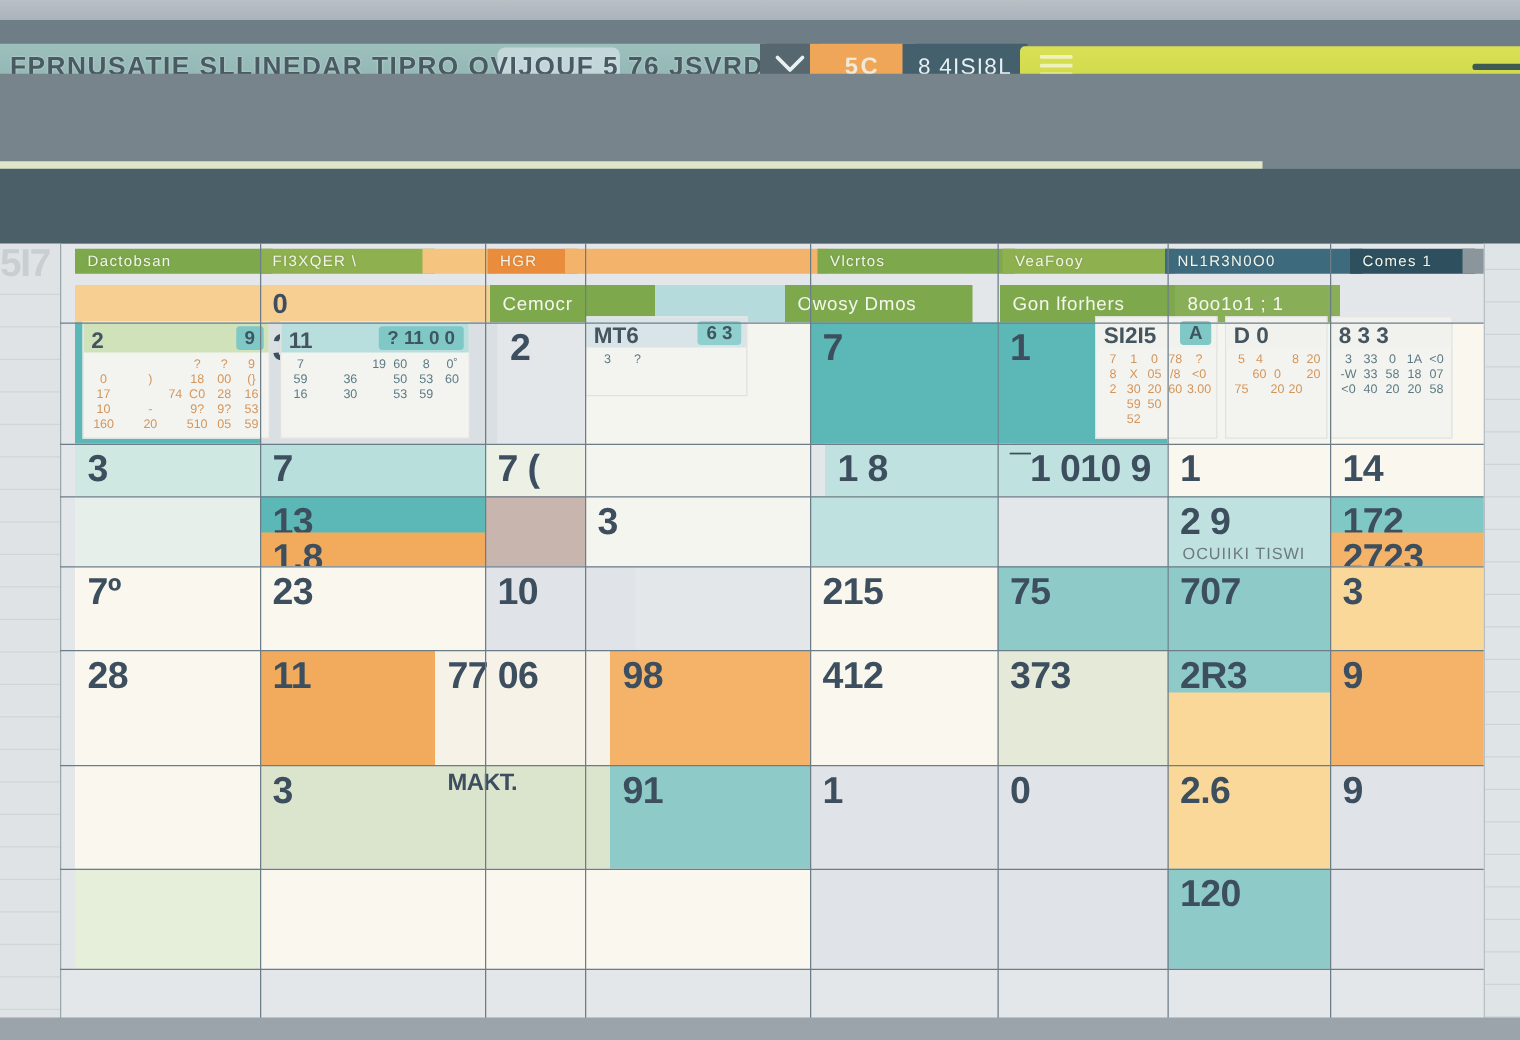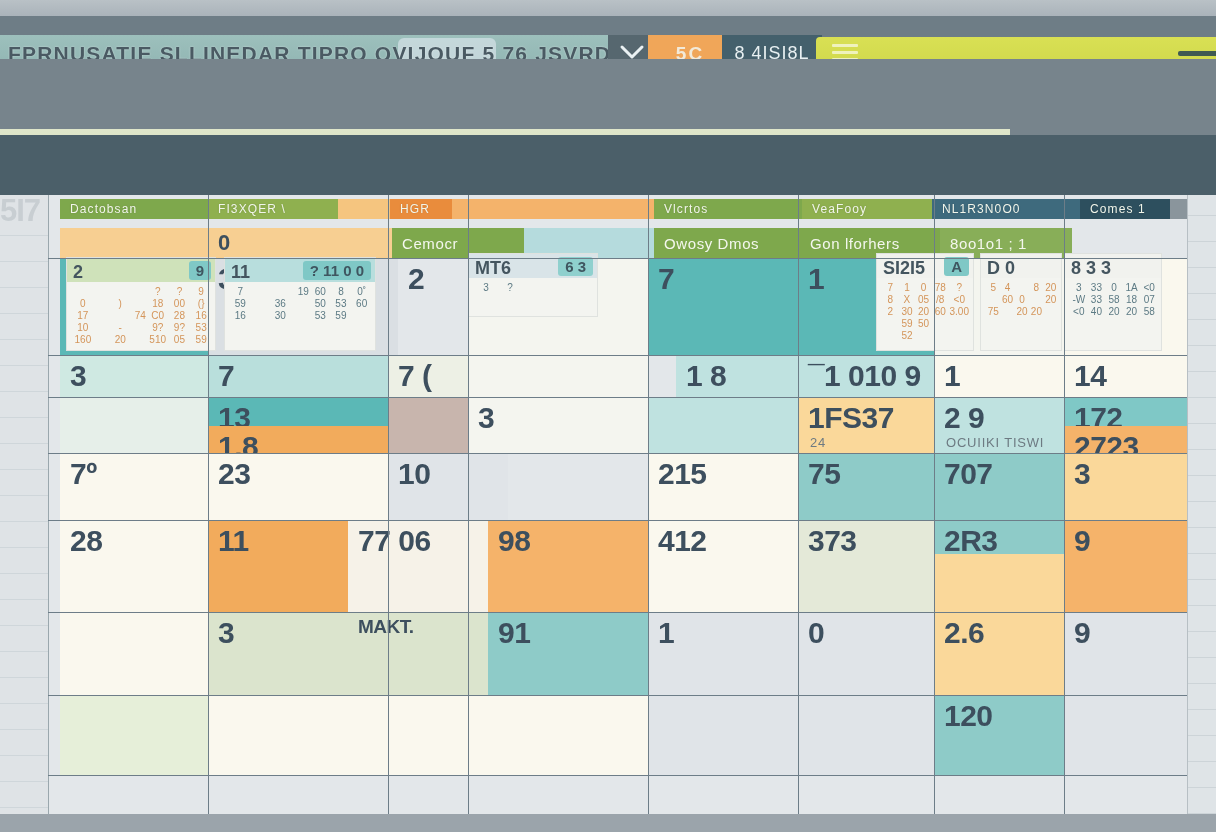--- a/index.html
+++ b/index.html
@@ -374,21 +374,21 @@
         <div class="hdrtab" style="left: 404px; width: 200px; background: rgb(244, 179, 107);"></div>
         <div class="hdrtab" style="left: 606px; width: 148px; background: rgb(126, 168, 76);">Vlcrtos</div>
         <div class="hdrtab" style="left: 754px; width: 128px; background: rgb(143, 176, 79);">VeaFooy</div>
         <div class="hdrtab" style="left: 884px; width: 148px; background: rgb(62, 106, 125);">NL1R3N0O0</div>
         <div class="hdrtab" style="left: 1032px; width: 90px; background: rgb(45, 79, 94);">Comes 1</div>
         <div class="hdrtab" style="left: 1122px; width: 46px; background: rgb(138, 149, 156);"></div>
         <div class="hdrtab2" style="left: 12px; width: 148px; background: rgb(247, 207, 146);"></div>
         <div class="hdrtab2" style="left: 160px; width: 180px; background: rgb(247, 207, 146); color: rgb(61, 79, 94); font-size: 22px; font-weight: 600;">0</div>
         <div class="hdrtab2" style="left: 344px; width: 130px; background: rgb(126, 168, 76);">Cemocr</div>
         <div class="hdrtab2" style="left: 476px; width: 120px; background: rgb(181, 219, 221);"></div>
-        <div class="hdrtab2" style="left: 606px; width: 140px; background: rgb(126, 168, 76);">Owosy Dmos</div>
+        <div class="hdrtab2" style="left: 580px; width: 140px; background: rgb(126, 168, 76);">Owosy Dmos</div>
         <div class="hdrtab2" style="left: 752px; width: 136px; background: rgb(126, 168, 76);">Gon lforhers</div>
         <div class="hdrtab2" style="left: 892px; width: 122px; background: rgb(136, 174, 88);">8oo1o1   ; 1</div>
         <div class="cell" style="left: 12px; width: 148px; top: 63px; height: 97px; background: rgb(91, 184, 182);">
           <div class="cellnum">3ß</div>
         </div>
         <div class="cell" style="left: 160px; width: 190px; top: 63px; height: 97px; background: rgb(218, 223, 227);">
           <div class="cellnum">3</div>
         </div>
         <div class="cell" style="left: 350px; width: 70px; top: 63px; height: 97px; background: rgb(227, 231, 234);">
           <div class="cellnum">2</div>
@@ -409,21 +409,21 @@
         <div class="cell" style="left: 12px; width: 148px; top: 160px; height: 42px; background: rgb(207, 233, 226);">
           <div class="cellnum">3</div>
         </div>
         <div class="cell" style="left: 160px; width: 180px; top: 160px; height: 42px; background: rgb(185, 223, 220);">
           <div class="cellnum">7</div>
         </div>
         <div class="cell" style="left: 340px; width: 80px; top: 160px; height: 42px; background: rgb(237, 240, 229);">
           <div class="cellnum">7 (</div>
         </div>
         <div class="cell" style="left: 420px; width: 180px; top: 160px; height: 42px; background: rgb(244, 245, 239);"></div>
-        <div class="cell" style="left: 628px; width: 150px; top: 160px; height: 42px; background: rgb(191, 226, 224);">
+        <div class="cell" style="left: 612px; width: 150px; top: 160px; height: 42px; background: rgb(191, 226, 224);">
           <div class="cellnum">1 8</div>
         </div>
         <div class="cell" style="left: 750px; width: 136px; top: 160px; height: 42px; background: rgb(191, 226, 224);">
           <div class="cellnum">¯1 010  9</div>
         </div>
         <div class="cell" style="left: 886px; width: 130px; top: 160px; height: 42px; background: rgb(250, 248, 238);">
           <div class="cellnum">1</div>
         </div>
         <div class="cell" style="left: 1016px; width: 124px; top: 160px; height: 42px; background: rgb(250, 248, 238);">
           <div class="cellnum">14</div>
@@ -434,24 +434,20 @@
           <div class="cellsub" style="top: 38px;">90(B.</div>
         </div>
         <div class="cell" style="left: 160px; width: 180px; top: 231px; height: 27px; background: rgb(242, 171, 92);">
           <div class="cellnum">1.8</div>
         </div>
         <div class="cell" style="left: 340px; width: 80px; top: 202px; height: 56px; background: rgb(200, 181, 173);"></div>
         <div class="cell" style="left: 420px; width: 180px; top: 202px; height: 56px; background: rgb(244, 245, 239);">
           <div class="cellnum">3</div>
         </div>
         <div class="cell" style="left: 600px; width: 150px; top: 202px; height: 56px; background: rgb(191, 226, 224);"></div>
-        <div class="cell" style="left: 750px; width: 136px; top: 202px; height: 56px; background: rgb(250, 216, 154);">
-          <div class="cellnum">1FS37</div>
-          <div class="cellsub" style="top: 38px;">24</div>
-        </div>
         <div class="cell" style="left: 886px; width: 130px; top: 202px; height: 56px; background: rgb(191, 226, 224);">
           <div class="cellnum">2 9</div>
           <div class="cellsub" style="top: 38px;">OCUIIKI TISWI</div>
         </div>
         <div class="cell" style="left: 1016px; width: 124px; top: 202px; height: 56px; background: rgb(127, 200, 198);">
           <div class="cellnum">172</div>
           <div class="cellsub" style="top: 38px;">0EEB</div>
         </div>
         <div class="cell" style="left: 1016px; width: 124px; top: 231px; height: 27px; background: rgb(245, 179, 106);">
           <div class="cellnum">2723</div>

